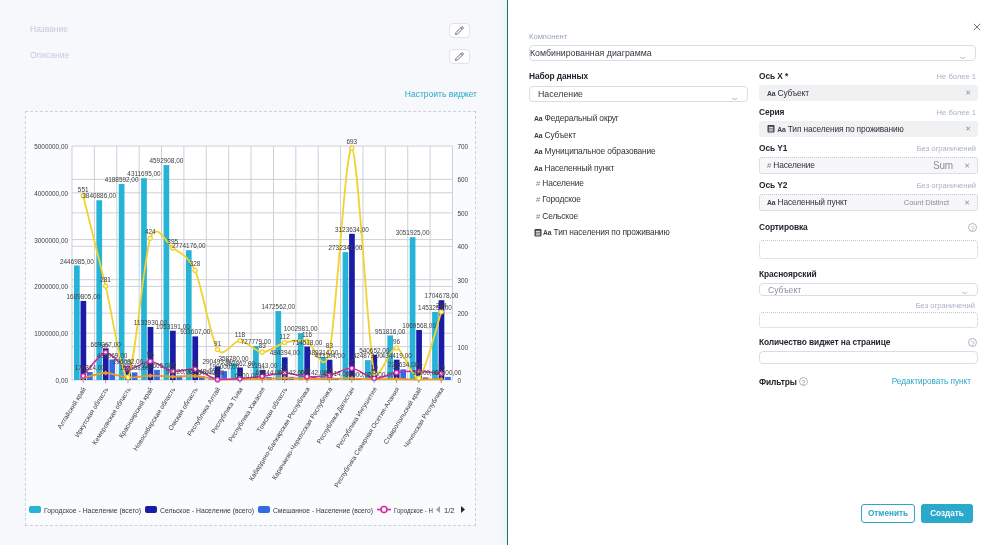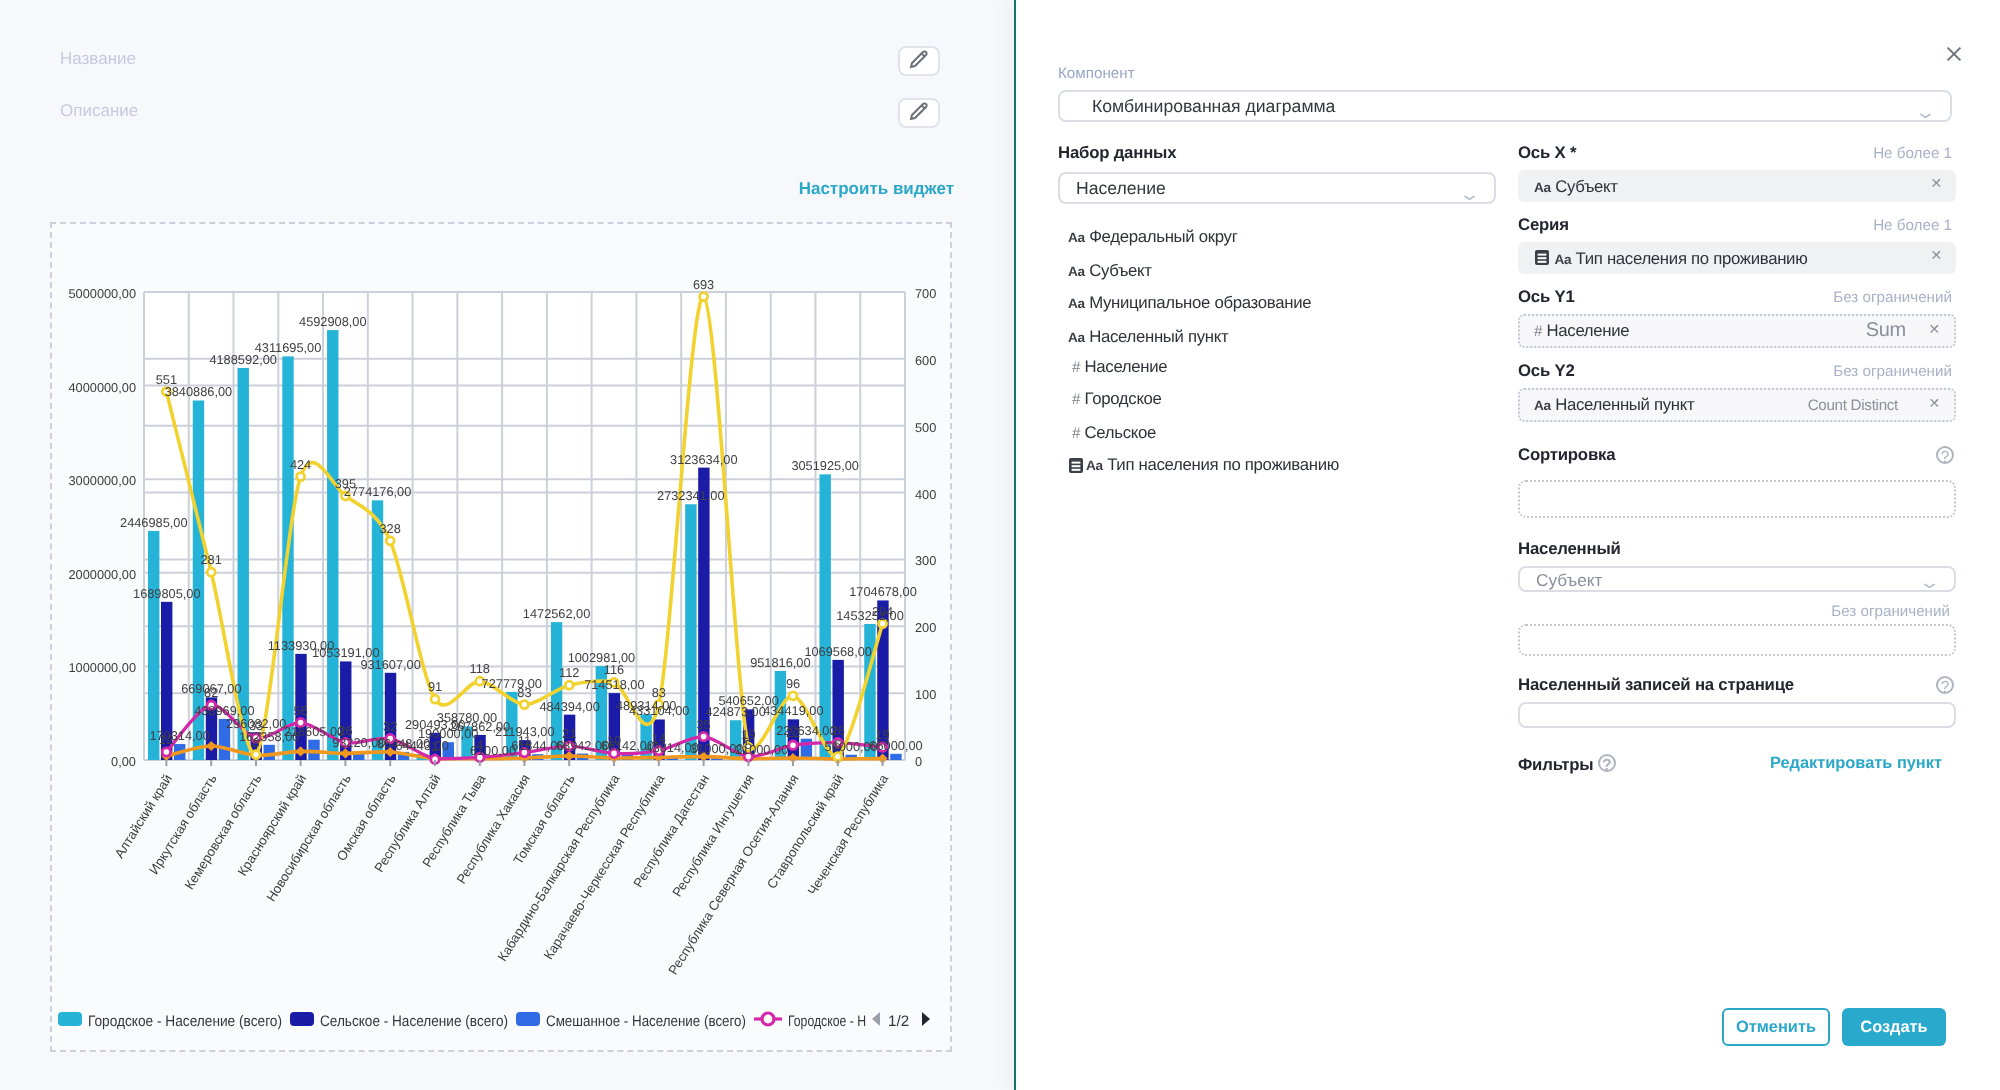--- a/index.html
+++ b/index.html
@@ -2,21 +2,21 @@
 <html><head><meta charset="utf-8">
 <style>
 *{margin:0;padding:0;box-sizing:border-box}
 html,body{width:1000px;height:545px;overflow:hidden;font-family:"Liberation Sans",sans-serif}
 body{position:relative;background:#fff}
 .abs{position:absolute}
 .left{left:0;top:0;width:508px;height:545px;background:#f7f8fb}
 .right{left:507px;top:0;width:493px;height:545px;background:#fff;border-left:1px solid #0f766e;box-shadow:-3px 0 8px rgba(80,90,120,.06)}
 .ph{color:#c5cade;font-size:8.5px}
 .editbtn{width:21px;height:15px;background:#fff;border:1px solid #e2e3ea;border-radius:4px;text-align:center;line-height:13px}
-.link{color:#2ba7ca;font-weight:bold;font-size:8.5px}
+.link{color:#2ba7ca;font-weight:normal;font-size:8.5px}
 .wbox{left:25px;top:111px;width:451px;height:415px;border:1px dashed #ccd0dc;background:#fafbfd}
 .lbl{font-weight:bold;font-size:8.4px;color:#23262e;letter-spacing:-0.1px}
 .lim{font-size:7.6px;color:#a8b1c7}
 .chip{background:#f0f1f3;border-radius:3px;height:16px;line-height:16px;font-size:8.4px;color:#2f3239;letter-spacing:-0.15px;position:absolute;left:0;right:0;padding:0 8px}
 .chipd{background:#f7f7f9;border:1px dotted #c3c7d0;border-radius:3px;height:17px;line-height:15px;font-size:8.4px;color:#2f3239;letter-spacing:-0.15px;position:absolute;left:0;right:0;padding:0 7px}
 .x{position:absolute;right:7px;top:0;color:#8a8f99;font-size:7px}
 .aa{font-size:6.8px;font-weight:bold;color:#3c3f46}
 .inp{border:1px solid #dadde4;border-radius:4px;background:#fff}
 .inpd{border:1px dotted #c3c7d0;border-radius:4px;background:#fff}
 .chev{position:absolute;color:#b9bec8;font-size:9px;transform:scaleX(1.5)}
@@ -326,21 +326,21 @@
       <path d="M436 3 L440 6.5 L436 10 Z" fill="#23262e"></path>
     </svg>
   </div>
 </div>
 
 <div class="abs right">
   <svg class="abs" style="left:465px;top:23px" width="8" height="8" viewBox="0 0 8 8">
       <path d="M0.8 0.8 L7.2 7.2 M7.2 0.8 L0.8 7.2" stroke="#6e737c" stroke-width="1"></path>
     </svg>
   <div class="abs" style="left:21px;top:32px;font-size:7.6px;color:#9aa5c5">Компонент</div>
-  <div class="abs inp" style="left:21px;top:45px;width:447px;height:16px;line-height:15px;font-size:8.8px;color:#33363d;padding:0 16px">Комбинированная диаграмма<span class="chev" style="right:8px;top:3px">⌄</span></div>
+  <div class="abs inp" style="left:21px;top:45px;width:447px;height:16px;line-height:15px;font-size:8.8px;color:#33363d;padding:0 0">Комбинированная диаграмма<span class="chev" style="right:8px;top:3px">⌄</span></div>
 
   <div class="abs lbl" style="left:21px;top:71px">Набор данных</div>
   <div class="abs inp" style="left:21px;top:86px;width:219px;height:16px;line-height:15px;font-size:8.8px;color:#33363d;padding:0 8px">Население<span class="chev" style="right:8px;top:3px">⌄</span></div>
 
   <div class="abs fl" style="left:26px;top:113px"><span class="aa">Aa</span> Федеральный округ</div>
   <div class="abs fl" style="left:26px;top:130px"><span class="aa">Aa</span> Субъект</div>
   <div class="abs fl" style="left:26px;top:146px"><span class="aa">Aa</span> Муниципальное образование</div>
   <div class="abs fl" style="left:26px;top:163px"><span class="aa">Aa</span> Населенный пункт</div>
   <div class="abs fl" style="left:28px;top:178px"><span style="color:#7d828c;font-size:7.6px">#</span> Население</div>
   <div class="abs fl" style="left:28px;top:194px"><span style="color:#7d828c;font-size:7.6px">#</span> Городское</div>
@@ -379,26 +379,26 @@
   <div class="abs lbl" style="left:251px;top:180px">Ось Y2</div>
   <div class="abs lim" style="right:24px;top:181px">Без ограничений</div>
   <div class="abs" style="left:251px;top:194px;width:219px">
       <div class="chipd"><span class="aa">Aa</span> Населенный пункт<span style="position:absolute;right:28px;color:#8a8f99;font-size:7.6px">Count Distinct</span><span class="x">✕</span></div>
     </div>
 
   <div class="abs lbl" style="left:251px;top:222px">Сортировка</div>
   <div class="abs q" style="right:23px;top:223px">?</div>
   <div class="abs inpd" style="left:251px;top:240px;width:219px;height:19px"></div>
 
-  <div class="abs lbl" style="left:251px;top:269px">Населенный</div>
+  <div class="abs lbl" style="left:251px;top:269px">Красноярский</div>
   <div class="abs inp" style="left:251px;top:283px;width:219px;height:13px;line-height:12px;font-size:8.6px;color:#8a8f99;padding:0 8px">Субъект<span class="chev" style="right:8px;top:1px">⌄</span></div>
   <div class="abs lim" style="right:25px;top:301px">Без ограничений</div>
   <div class="abs inpd" style="left:251px;top:312px;width:219px;height:16px"></div>
 
-  <div class="abs lbl" style="left:251px;top:337px">Населенный записей на странице</div>
+  <div class="abs lbl" style="left:251px;top:337px">Количество виджет на странице</div>
   <div class="abs q" style="right:23px;top:338px">?</div>
   <div class="abs inp" style="left:251px;top:351px;width:219px;height:13px"></div>
 
   <div class="abs lbl" style="left:251px;top:377px">Фильтры <span class="q">?</span></div>
   <div class="abs link" style="right:29px;top:377px;font-size:8.2px">Редактировать пункт</div>
 
   <div class="abs" style="left:353px;top:504px;width:54px;height:19px;border:1px solid #2ba7ca;border-radius:3px;background:#fff;color:#2ba7ca;font-weight:bold;font-size:8.2px;text-align:center;line-height:18px">Отменить</div>
   <div class="abs" style="left:413px;top:504px;width:52px;height:19px;border-radius:3px;background:#29a9cc;color:#fff;font-weight:bold;font-size:8.2px;text-align:center;line-height:19px">Создать</div>
 </div>
 

